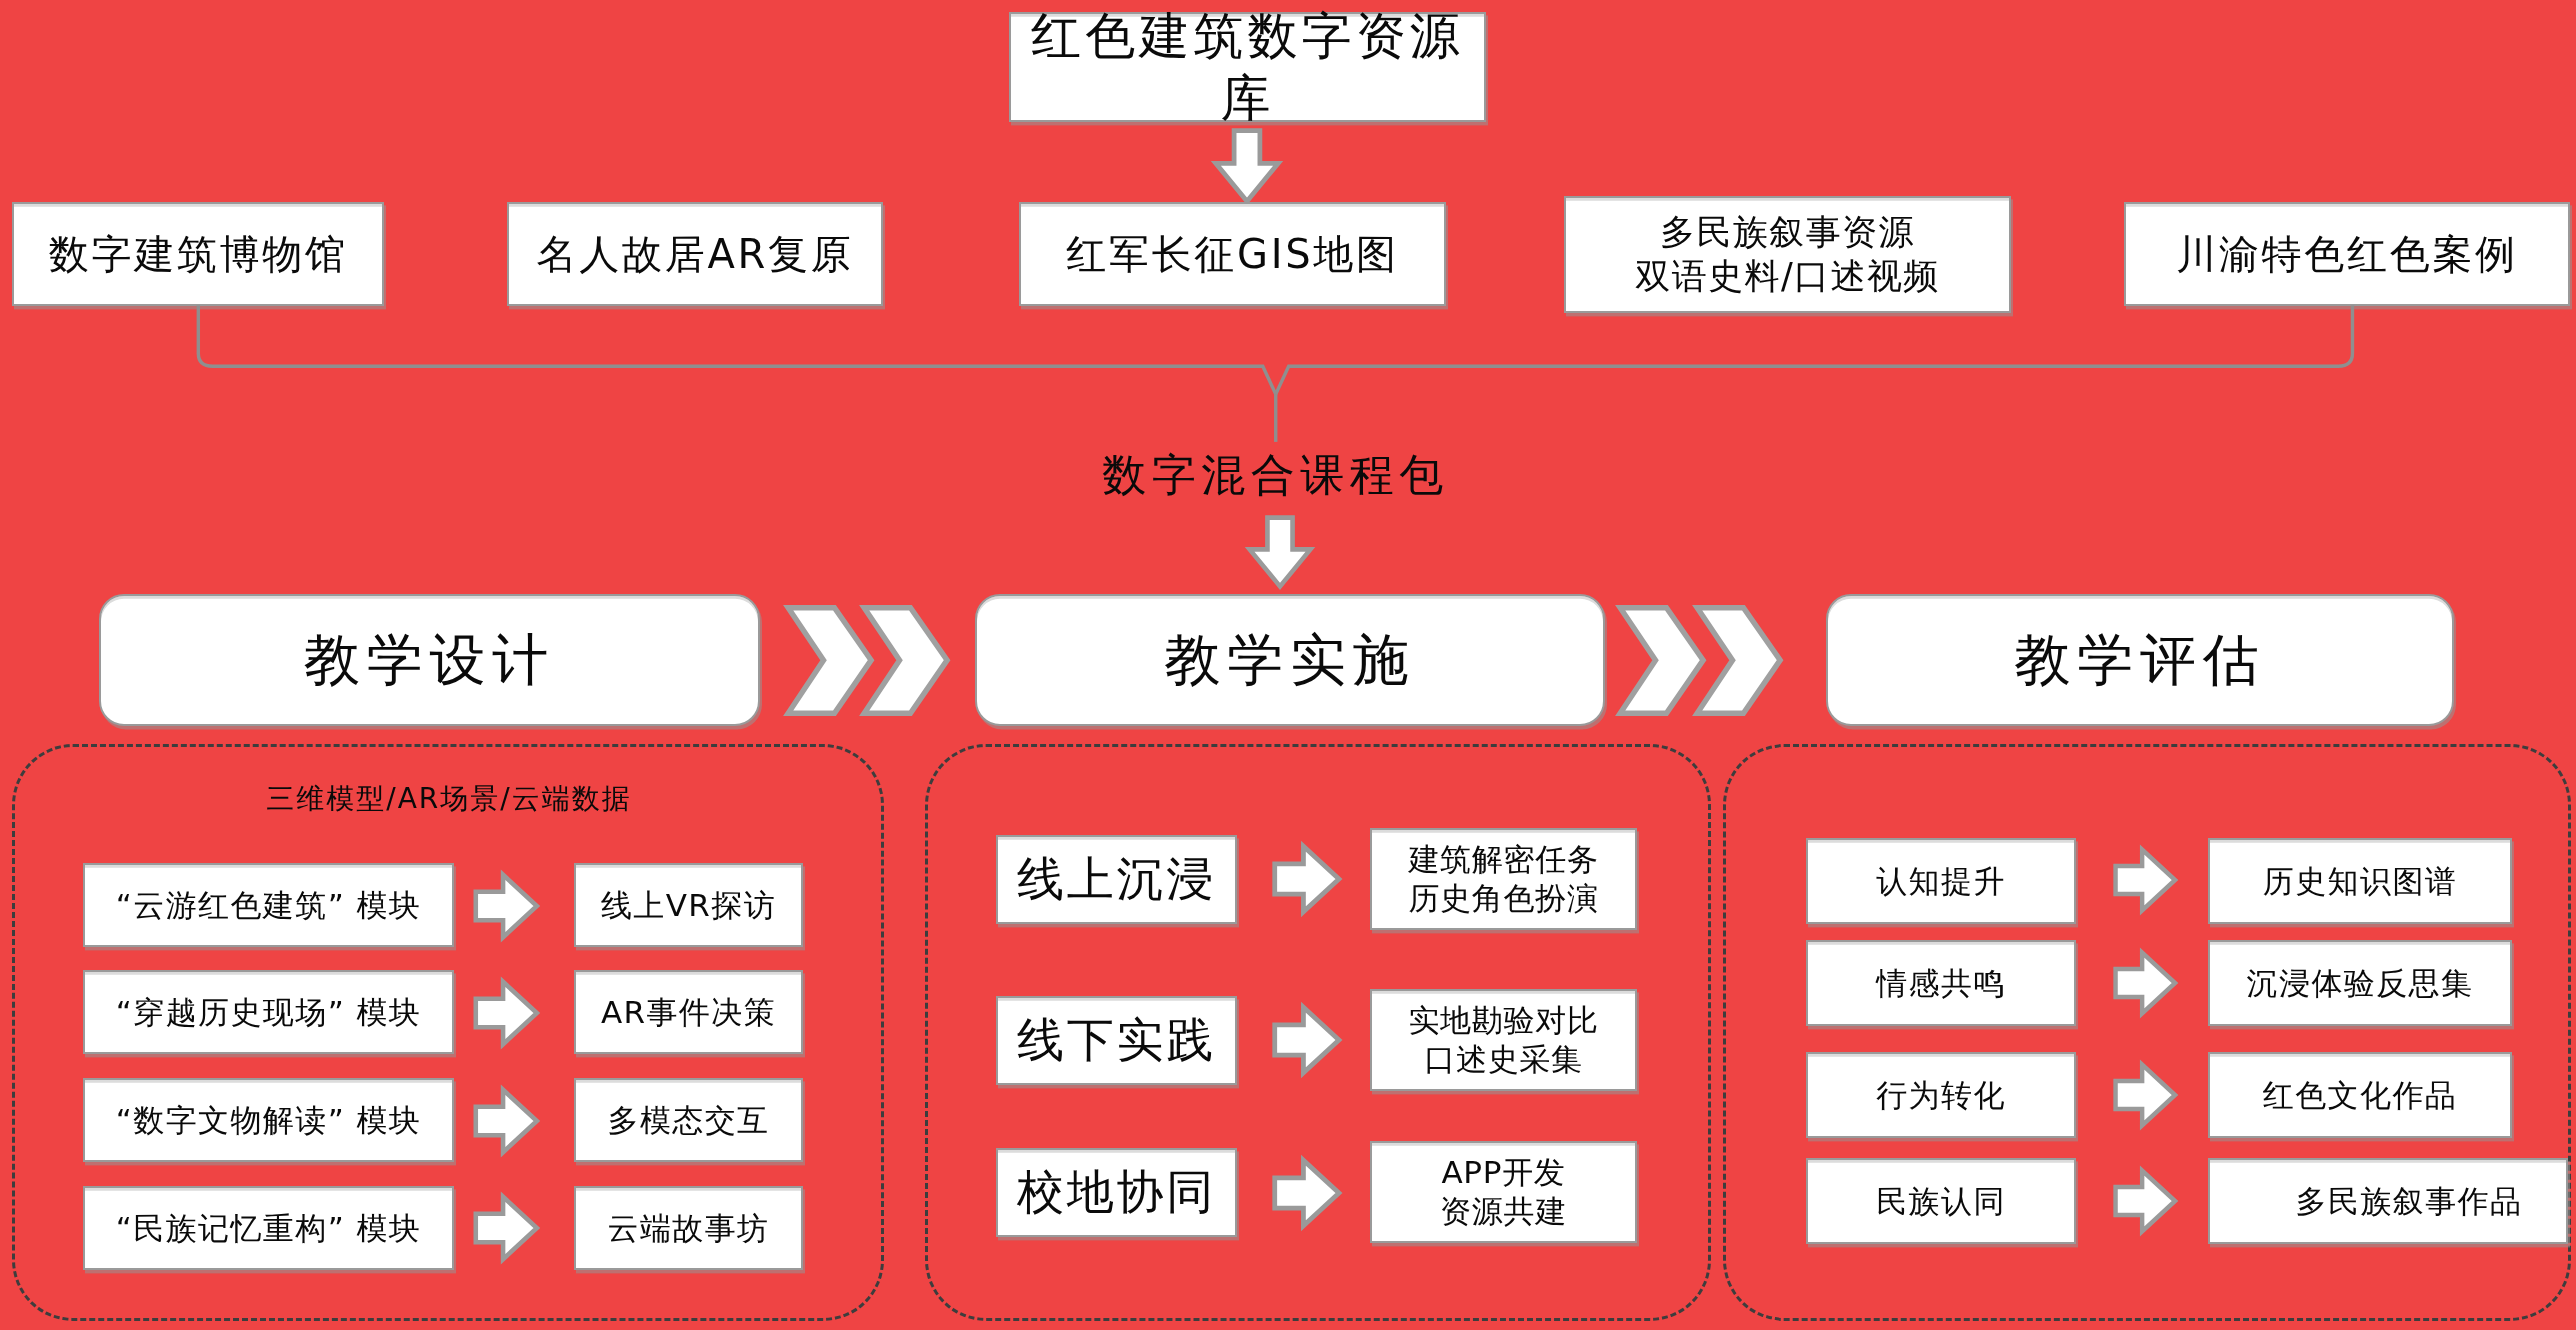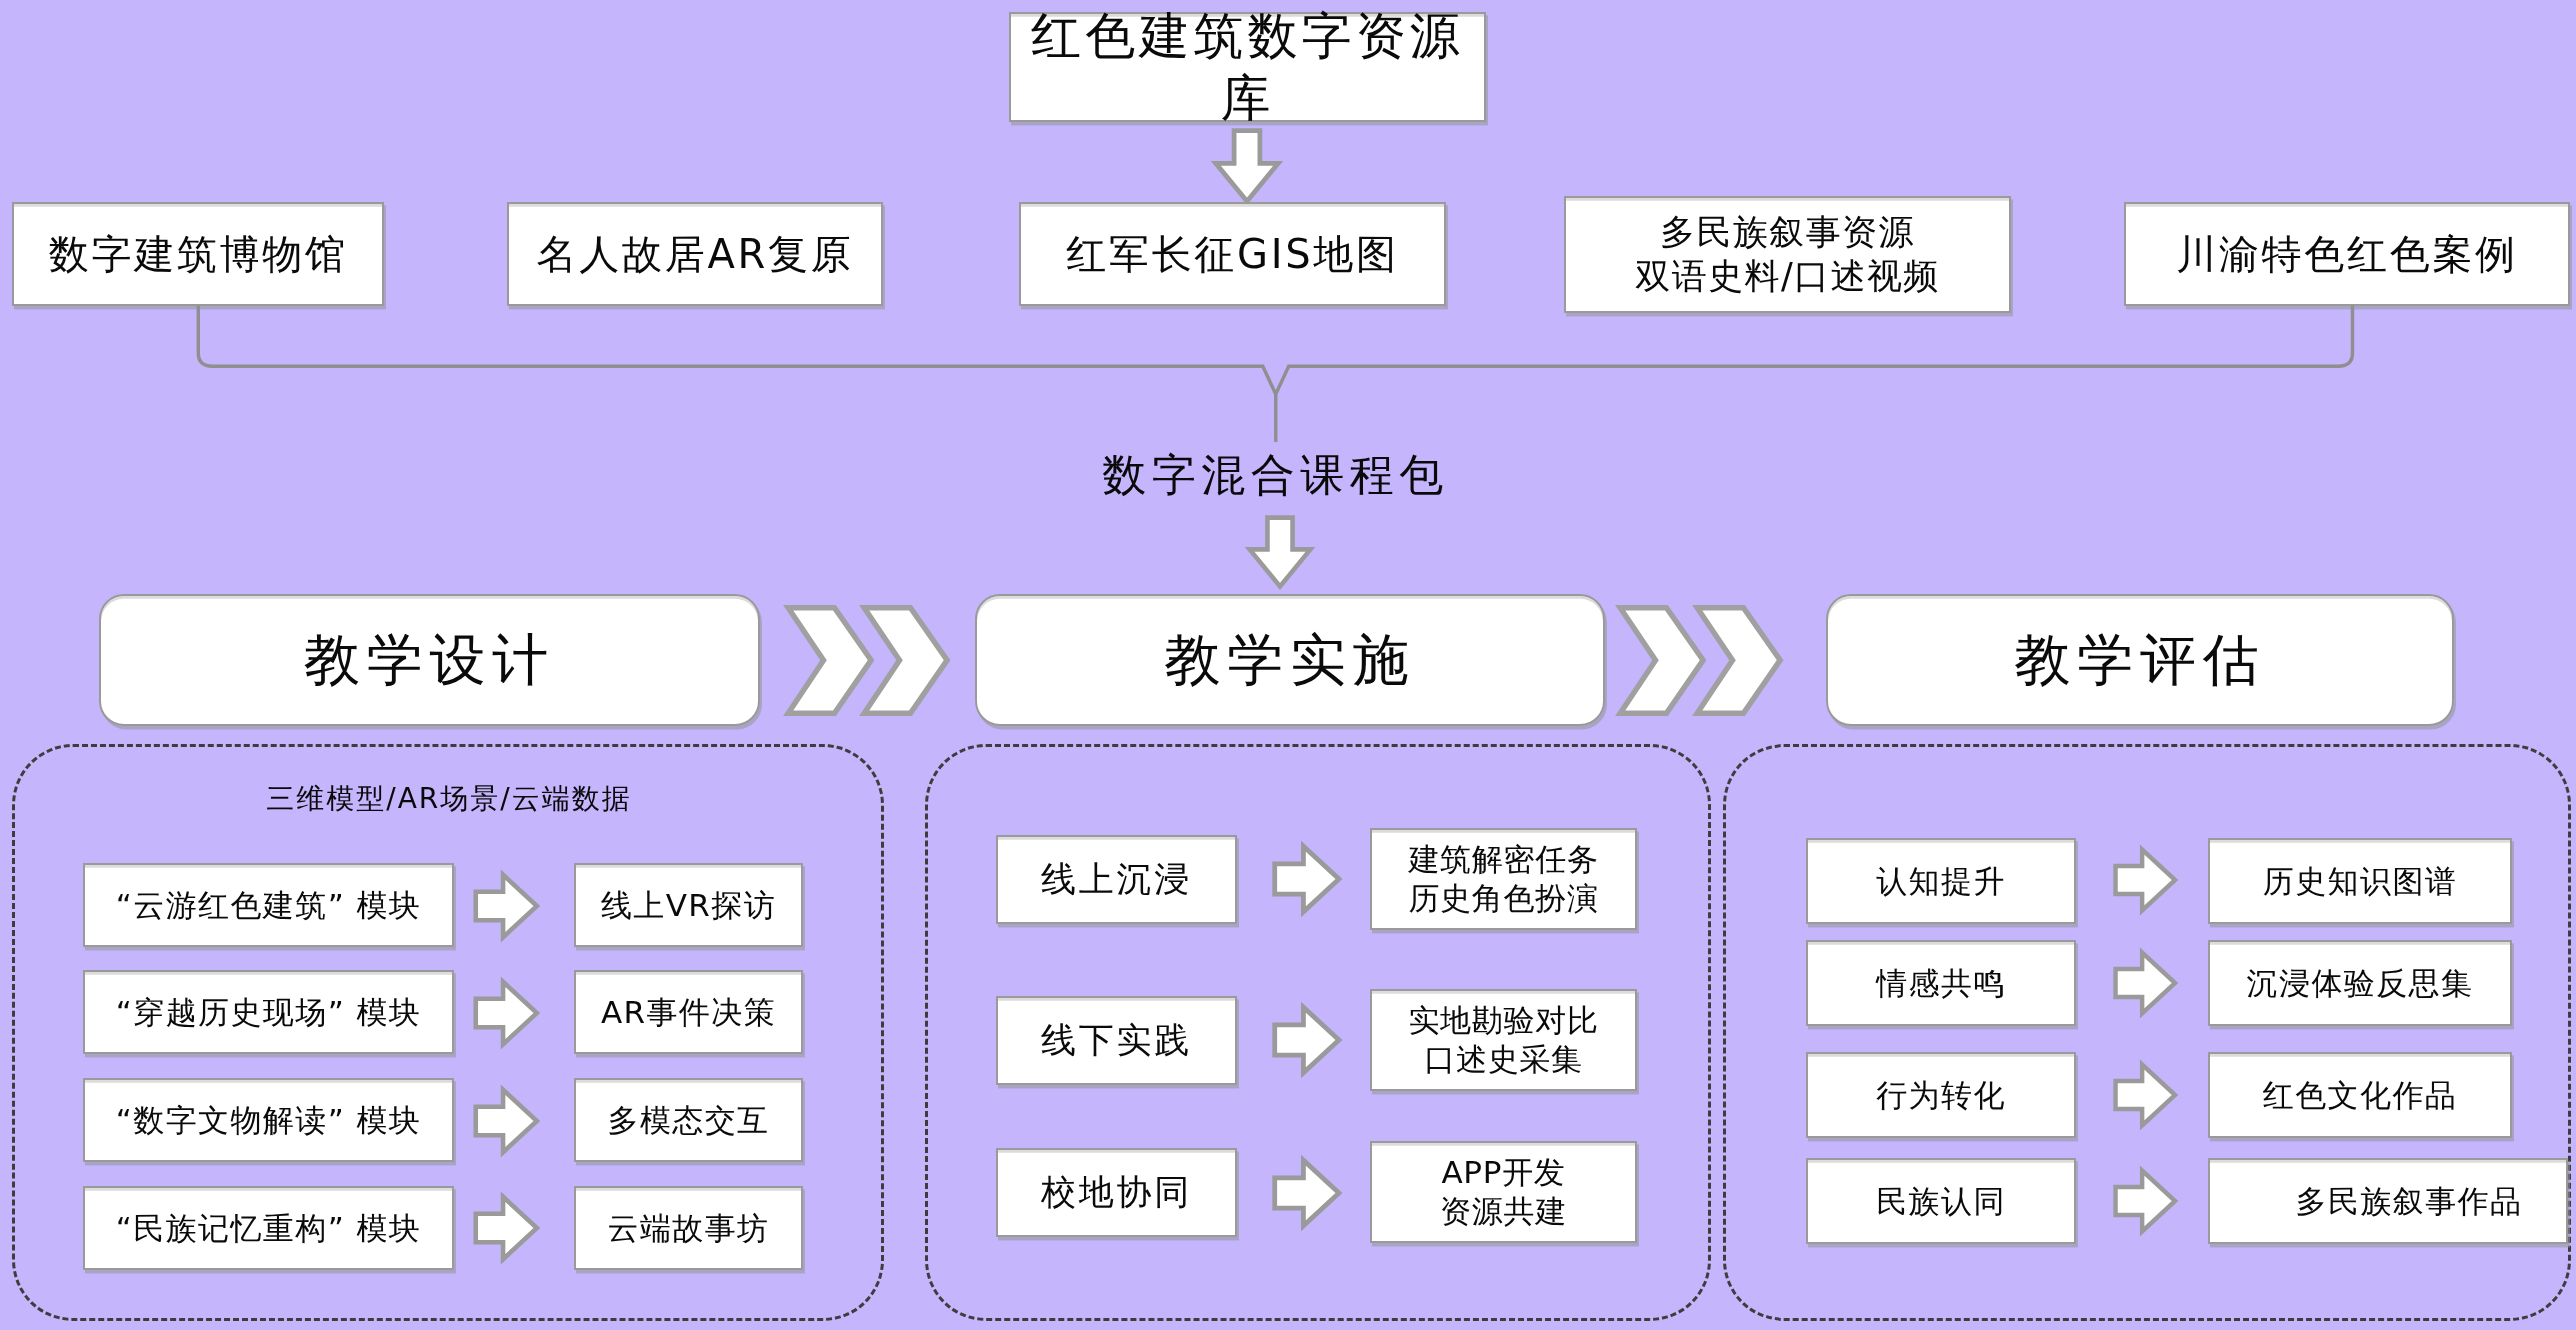--- a/index.html
+++ b/index.html
@@ -1,39 +1,39 @@
 <!DOCTYPE html>
 <html style="font-size:11px"><head>
 <meta charset="utf-8">
 <style>
   html,body{margin:0;padding:0;background:#ffffff;}
   #canvas{
     position:relative;
     width:2576px;height:1331px;
-    background:#c4b5fd;
+    background:#ef4444;
     font-family:"DejaVu Sans","Liberation Sans",sans-serif;
     color:#0a0a0a;
     overflow:hidden;
   }
   .box{
     position:absolute;
     background:#ffffff;
     border:2px solid #9a9a9a;
     box-shadow:2px 3.4px 0 rgba(150,150,150,.55), inset 0 2.7px 0 #dcdcdc;
     display:flex;flex-direction:column;
     align-items:center;justify-content:center;
     text-align:center;line-height:1.25;
     box-sizing:border-box;
   }
   .top-box{font-size:50px;letter-spacing:4.1px;}
   .res-box{font-size:40px;letter-spacing:2.7px;}
   .res-box.two-line{font-size:35px;letter-spacing:1.4px;}
   .stage-box{font-size:56px;letter-spacing:6.8px;border-radius:25px;}
   .small-box{font-size:31px;letter-spacing:1.4px;border-width:2px;}
-  .mid-left-box{font-size:35px;letter-spacing:2.7px;}
+  .mid-left-box{font-size:47px;letter-spacing:2.7px;}
   .mid-right-box{font-size:31px;letter-spacing:0.7px;}
   .hub-label{
     position:absolute;font-size:44px;letter-spacing:5.5px;
     text-align:center;white-space:nowrap;
   }
   .zone-title{
     position:absolute;font-size:28px;letter-spacing:2px;
     text-align:center;white-space:nowrap;
   }
   .dashed{

